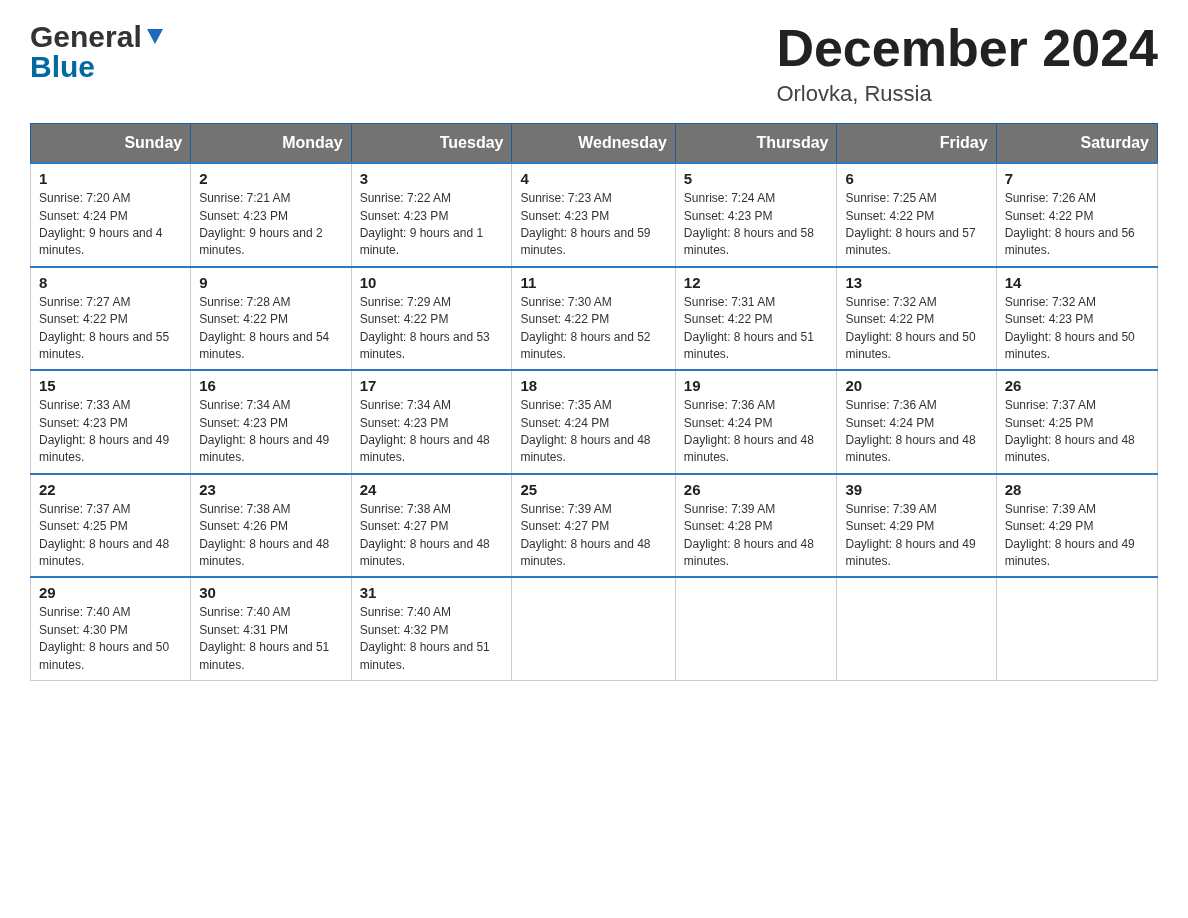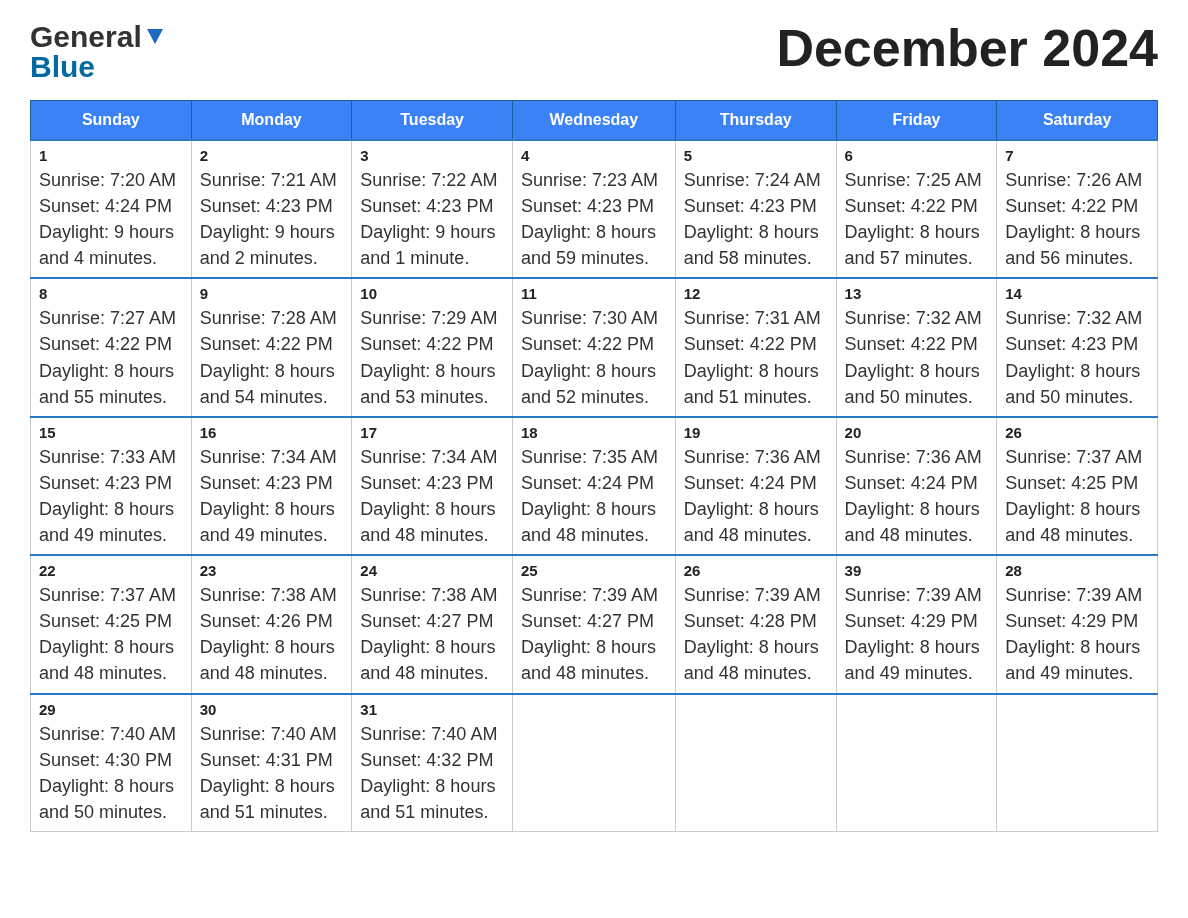--- a/index.html
+++ b/index.html
@@ -39,47 +39,47 @@
       font-size: 22px;
       color: #444;
       margin-top: 4px;
     }
     .calendar-table {
       width: 100%;
       border-collapse: collapse;
       border: 1px solid #999;
     }
     .calendar-table th {
-      background-color: #3b82f6;
+      background-color: #737373;
       color: #fff;
       font-size: 16px;
       font-weight: bold;
       padding: 10px 8px;
-      text-align: center;
+      text-align: right;
       border: 1px solid #1a5fa0;
     }
     .calendar-table td {
       vertical-align: top;
       padding: 6px 8px;
       border: 1px solid #ccc;
       width: 170px;
       min-height: 90px;
     }
     .calendar-table tr:not(.header-row) td {
       border-top: 2px solid #2a79c4;
     }
     .day-number {
       font-size: 15px;
       font-weight: bold;
       color: #222;
       display: block;
       margin-bottom: 3px;
     }
     .day-info {
-      font-size: 18px;
+      font-size: 12px;
       color: #333;
       line-height: 1.45;
     }
     .empty-cell {
       background: #fff;
     }
   </style>
 </head>
 <body>
 
@@ -89,20 +89,21 @@
       <div style="display:flex;align-items:center;">
         <span style="font-size:30px;font-weight:bold;color:#333;">General</span>
         <svg width="22" height="22" viewBox="0 0 22 22" style="margin-left:2px;margin-top:-4px;">
           <polygon points="3,5 19,5 11,20" fill="#1a6bbd"></polygon>
         </svg>
       </div>
       <span style="font-size:30px;font-weight:bold;color:#0369a1;margin-top:-4px;">Blue</span>
     </div>
     <div class="title-block">
       <div class="month-title">December 2024</div>
+      <div class="location">Orlovka, Russia</div>
     </div>
   </div>
 
   <table class="calendar-table">
     <thead>
       <tr class="header-row">
       <th>Sunday</th>
           <th>Monday</th>
           <th>Tuesday</th>
           <th>Wednesday</th>

